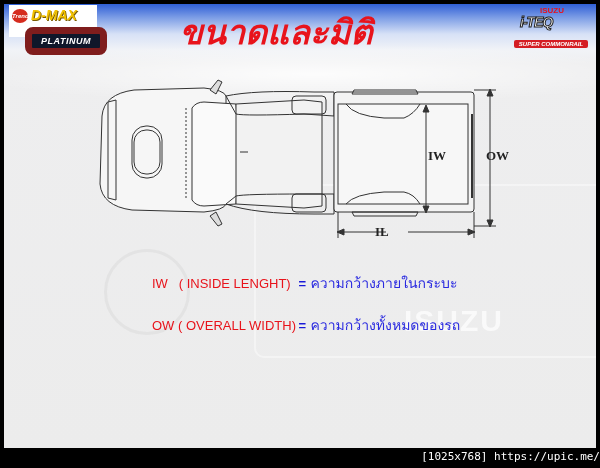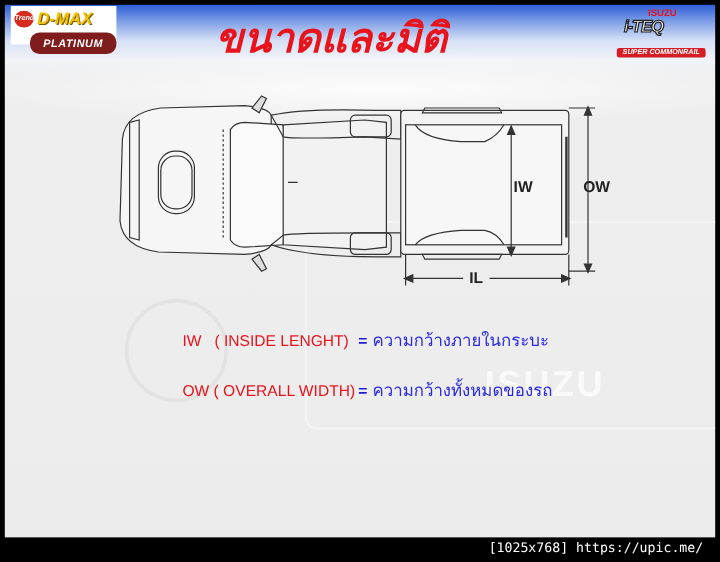--- a/index.html
+++ b/index.html
@@ -9,39 +9,39 @@
     overflow:hidden; }
   .bg-swoosh { position:absolute; left:-40px; top:40px; width:700px; height:60px; border-radius:50%;
     background: radial-gradient(ellipse at center, rgba(255,255,255,0.85), rgba(255,255,255,0) 70%); }
   .bg-grille { position:absolute; left:250px; top:180px; width:360px; height:170px; border:2px solid rgba(255,255,255,0.7); border-radius:10px; opacity:.6; }
   .bg-lamp { position:absolute; left:100px; top:245px; width:80px; height:80px; border-radius:50%; border:3px solid rgba(220,220,220,0.8); opacity:.7;}
   .bg-isuzu { position:absolute; left:400px; top:300px; font-weight:bold; font-size:30px; color:rgba(255,255,255,0.7); letter-spacing:2px; }
 
   .logo-left { position:absolute; left:5px; top:1px; width:88px; height:32px; background:#fff; }
   .logo-left .badge { position:absolute; left:3px; top:4px; width:16px; height:14px; background:#d52b1e; border-radius:50%; color:#fff; font-size:6px; text-align:center; line-height:14px; font-style:italic; font-weight:bold;}
   .logo-left .dmax { position:absolute; left:22px; top:2px; font-size:14px; font-weight:bold; font-style:italic; color:#f2c200; text-shadow:1px 1px 0 #7a5c00; }
-  .logo-left .plat { position:absolute; left:16px; top:22px; width:68px; height:14px; background:#7f1d1d; border:2px solid #7f1d1d; border-radius:8px; color:#fff; font-size:9px; font-weight:bold; font-style:italic; text-align:center; line-height:14px; letter-spacing:.5px; }
+  .logo-left .plat { position:absolute; left:16px; top:22px; width:68px; height:14px; background:#0f172a; border:7px solid #7f1d1d; border-radius:8px; color:#fff; font-size:9px; font-weight:bold; font-style:italic; text-align:center; line-height:14px; letter-spacing:.5px; }
 
   .title { position:absolute; left:0; width:544px; top:6px; text-align:center; font-size:34px; font-weight:bold; color:#e8131b; font-style:italic; line-height:44px; }
 
   .logo-right { position:absolute; left:496px; top:2px; width:92px; height:46px; }
   .logo-right .isuzu { position:absolute; left:40px; top:0; color:#e8131b; font-size:8px; font-weight:bold; }
   .logo-right .iteq { position:absolute; left:20px; top:8px; font-size:14px; font-weight:bold; font-style:italic; color:#eee; -webkit-text-stroke:1px #222; letter-spacing:-1px; }
   .logo-right .super { position:absolute; left:14px; top:34px; width:74px; height:8px; background:#d41d24; color:#fff; font-size:6px; font-weight:bold; font-style:italic; text-align:center; line-height:8px; border-radius:2px; }
 
   .diagram { position:absolute; left:0; top:0; width:592px; height:444px; }
-  .lbl { position:absolute; font-weight:bold; font-size:13px; color:#222; }
+  .lbl { position:absolute; font-weight:bold; font-size:13px; color:#222;font-family:Liberation Serif, serif; }
 
   .legend { position:absolute; left:148px; }
   .legend .code { color:#e8131b; font-weight:normal; font-size:13px; font-family:"Liberation Sans", sans-serif; }
   .legend .eq { color:#1a1ad8; font-size:13px; font-weight:bold; }
   .legend .th { color:#2a2ae0; font-size:14px; font-family:"DejaVu Serif", serif; }
 
   .footer { position:absolute; left:0; top:448px; width:600px; height:20px; background:#000; }
-  .footer span { position:absolute; right:14px; top:2px; color:#fff; font-family:"DejaVu Sans Mono", monospace; font-size:11px; }
+  .footer span { position:absolute; right:0; top:2px; color:#fff; font-family:"DejaVu Sans Mono", monospace; font-size:11px; }
 </style>
 </head>
 <body>
 
 <div class="slide">
   <div class="bg-swoosh"></div>
   <div class="bg-lamp"></div>
   <div class="bg-grille"></div>
   <div class="bg-isuzu">ISUZU</div>
 
@@ -104,21 +104,21 @@
       <line x1="334" y1="228" x2="382" y2="228"></line>
       <line x1="404" y1="228" x2="470" y2="228"></line>
       <path d="M340 225 L333 228 L340 231 Z"></path>
       <path d="M464 225 L471 228 L464 231 Z"></path>
       <line x1="334" y1="208" x2="334" y2="234"></line>
       <line x1="470" y1="208" x2="470" y2="234"></line>
     </g>
   </svg>
   <div class="lbl" style="left:424px; top:144px;">IW</div>
   <div class="lbl" style="left:482px; top:144px;">OW</div>
-  <div class="lbl" style="left:387px; top:220px;">IL</div>
+  <div class="lbl" style="left:371px; top:220px;">IL</div>
 
   <div class="legend" style="top:268px;">
     <span class="code" style="white-space:pre; display:inline-block; width:142px;">IW   ( INSIDE LENGHT)</span>
     <span class="eq">=</span>
     <span class="th">ความกว้างภายในกระบะ</span>
   </div>
   <div class="legend" style="top:310px;">
     <span class="code" style="white-space:pre; display:inline-block; width:142px;">OW ( OVERALL WIDTH)</span>
     <span class="eq">=</span>
     <span class="th">ความกว้างทั้งหมดของรถ</span>

